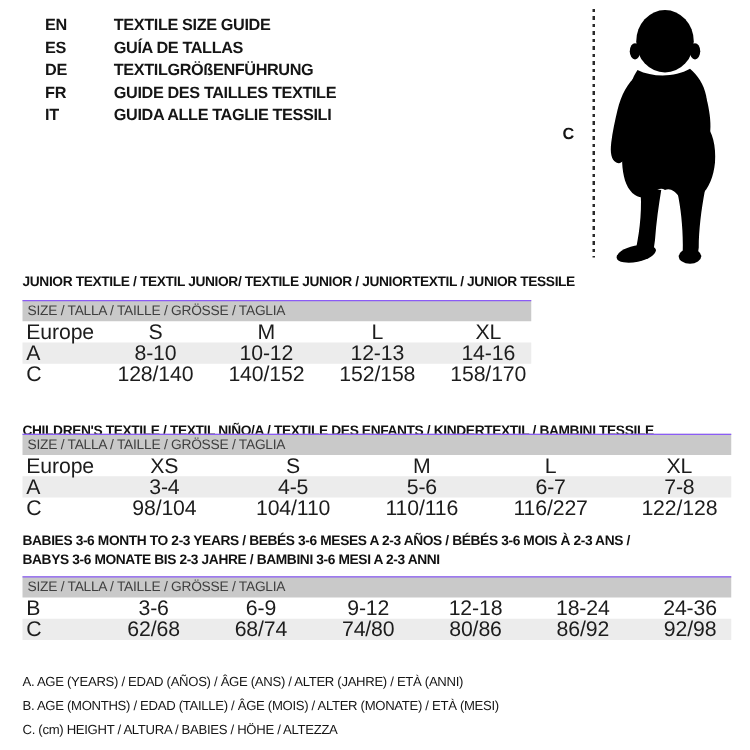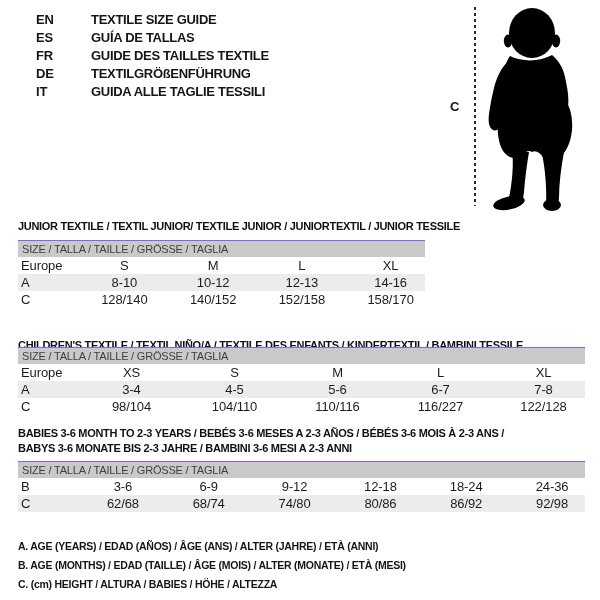--- a/index.html
+++ b/index.html
@@ -24,50 +24,50 @@
     position:absolute;left:18px;font-weight:bold;font-size:11px;
     letter-spacing:-0.3px;white-space:nowrap;color:#111;
   }
   .tbl-title .tline{display:block;line-height:15px;}
   .size-table{position:absolute;left:18px;}
   .size-header{
     height:17px;line-height:17px;background:#c9c9c9;border-top:1px solid #8b5cf6;
     font-size:11px;color:#3f3f3f;padding-left:4px;letter-spacing:-0.2px;
     box-sizing:border-box;
   }
-  .trow{display:grid;height:17px;line-height:17px;font-size:13px;color:#1c1c1c;gap:20px;}
+  .trow{display:grid;height:17px;line-height:17px;font-size:17px;color:#1c1c1c;gap:20px;}
   .trow.alt{background:#ececec;}
   .t1 .trow{grid-template-columns:52px repeat(4,1fr);}
   .t2 .trow{grid-template-columns:52px repeat(5,1fr);}
   .t3 .trow{grid-template-columns:52px repeat(6,1fr);}
   .tcell{text-align:center;letter-spacing:-0.1px;}
   .tlabel{text-align:left;padding-left:3px;}
   
   .footnotes{position:absolute;left:18px;top:537px;}
-  .footnote{height:19px;line-height:19px;font-weight:bold;font-size:10.5px;letter-spacing:-0.25px;white-space:nowrap;}
+  .footnote{height:19px;line-height:19px;font-weight:normal;font-size:10.5px;letter-spacing:-0.25px;white-space:nowrap;}
 </style>
 </head>
 <body>
 
 <div class="lang-block">
   <div class="lang-row">
     <span class="lang-code">EN</span>
     <span class="lang-title">TEXTILE SIZE GUIDE</span>
   </div>
   <div class="lang-row">
     <span class="lang-code">ES</span>
     <span class="lang-title">GUÍA DE TALLAS</span>
   </div>
   <div class="lang-row">
+    <span class="lang-code">DE</span>
+    <span class="lang-title">TEXTILGRÖßENFÜHRUNG</span>
+  </div>
+  <div class="lang-row">
     <span class="lang-code">FR</span>
     <span class="lang-title">GUIDE DES TAILLES TEXTILE</span>
-  </div>
-  <div class="lang-row">
-    <span class="lang-code">DE</span>
-    <span class="lang-title">TEXTILGRÖßENFÜHRUNG</span>
   </div>
   <div class="lang-row">
     <span class="lang-code">IT</span>
     <span class="lang-title">GUIDA ALLE TAGLIE TESSILI</span>
   </div>
 </div>
 
 <div class="measure-line"></div>
 <div class="measure-label">C</div>
 <svg class="baby-svg" width="96" height="206" viewBox="0 0 96 206" fill="#000000" xmlns="http://www.w3.org/2000/svg">

